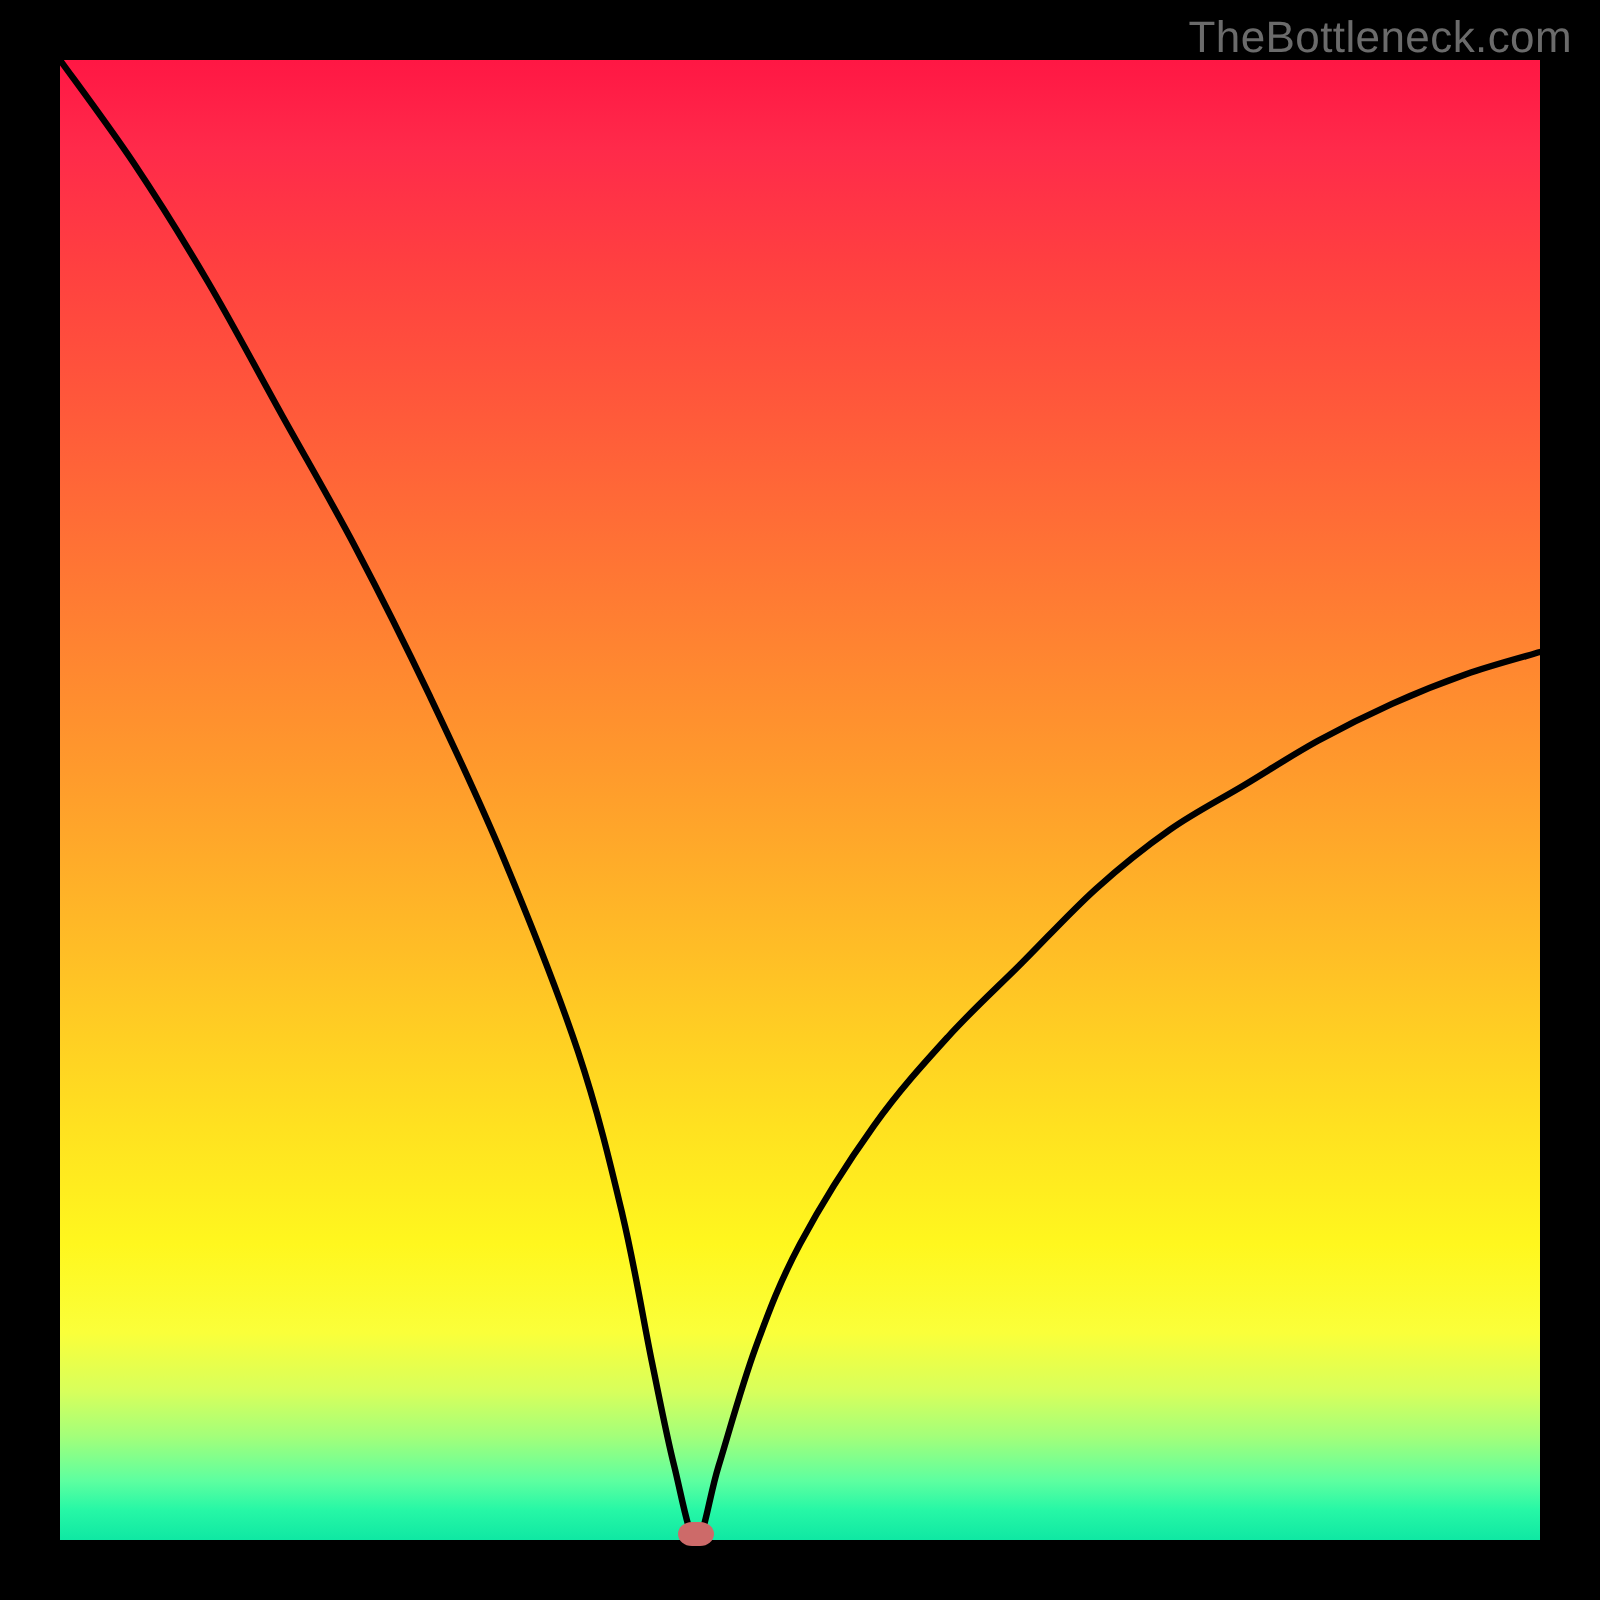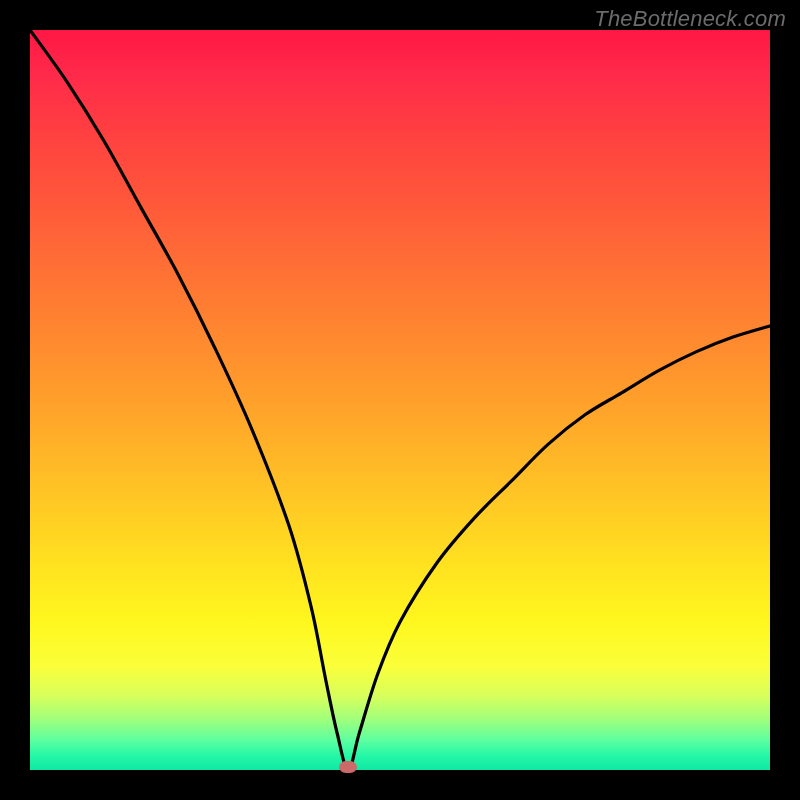--- a/index.html
+++ b/index.html
@@ -9,21 +9,20 @@
     height: 800px;
     background: #000;
     overflow: hidden;
     font-family: Arial, Helvetica, sans-serif;
   }
   .frame {
     position: relative;
     width: 800px;
     height: 800px;
     background: #000;
-    font-style: italic;
   }
   .watermark {
     position: absolute;
     top: 6px;
     right: 14px;
     color: #6b6b6b;
     font-size: 22px;
     letter-spacing: 0.2px;
     font-weight: 400;
     user-select: none;

